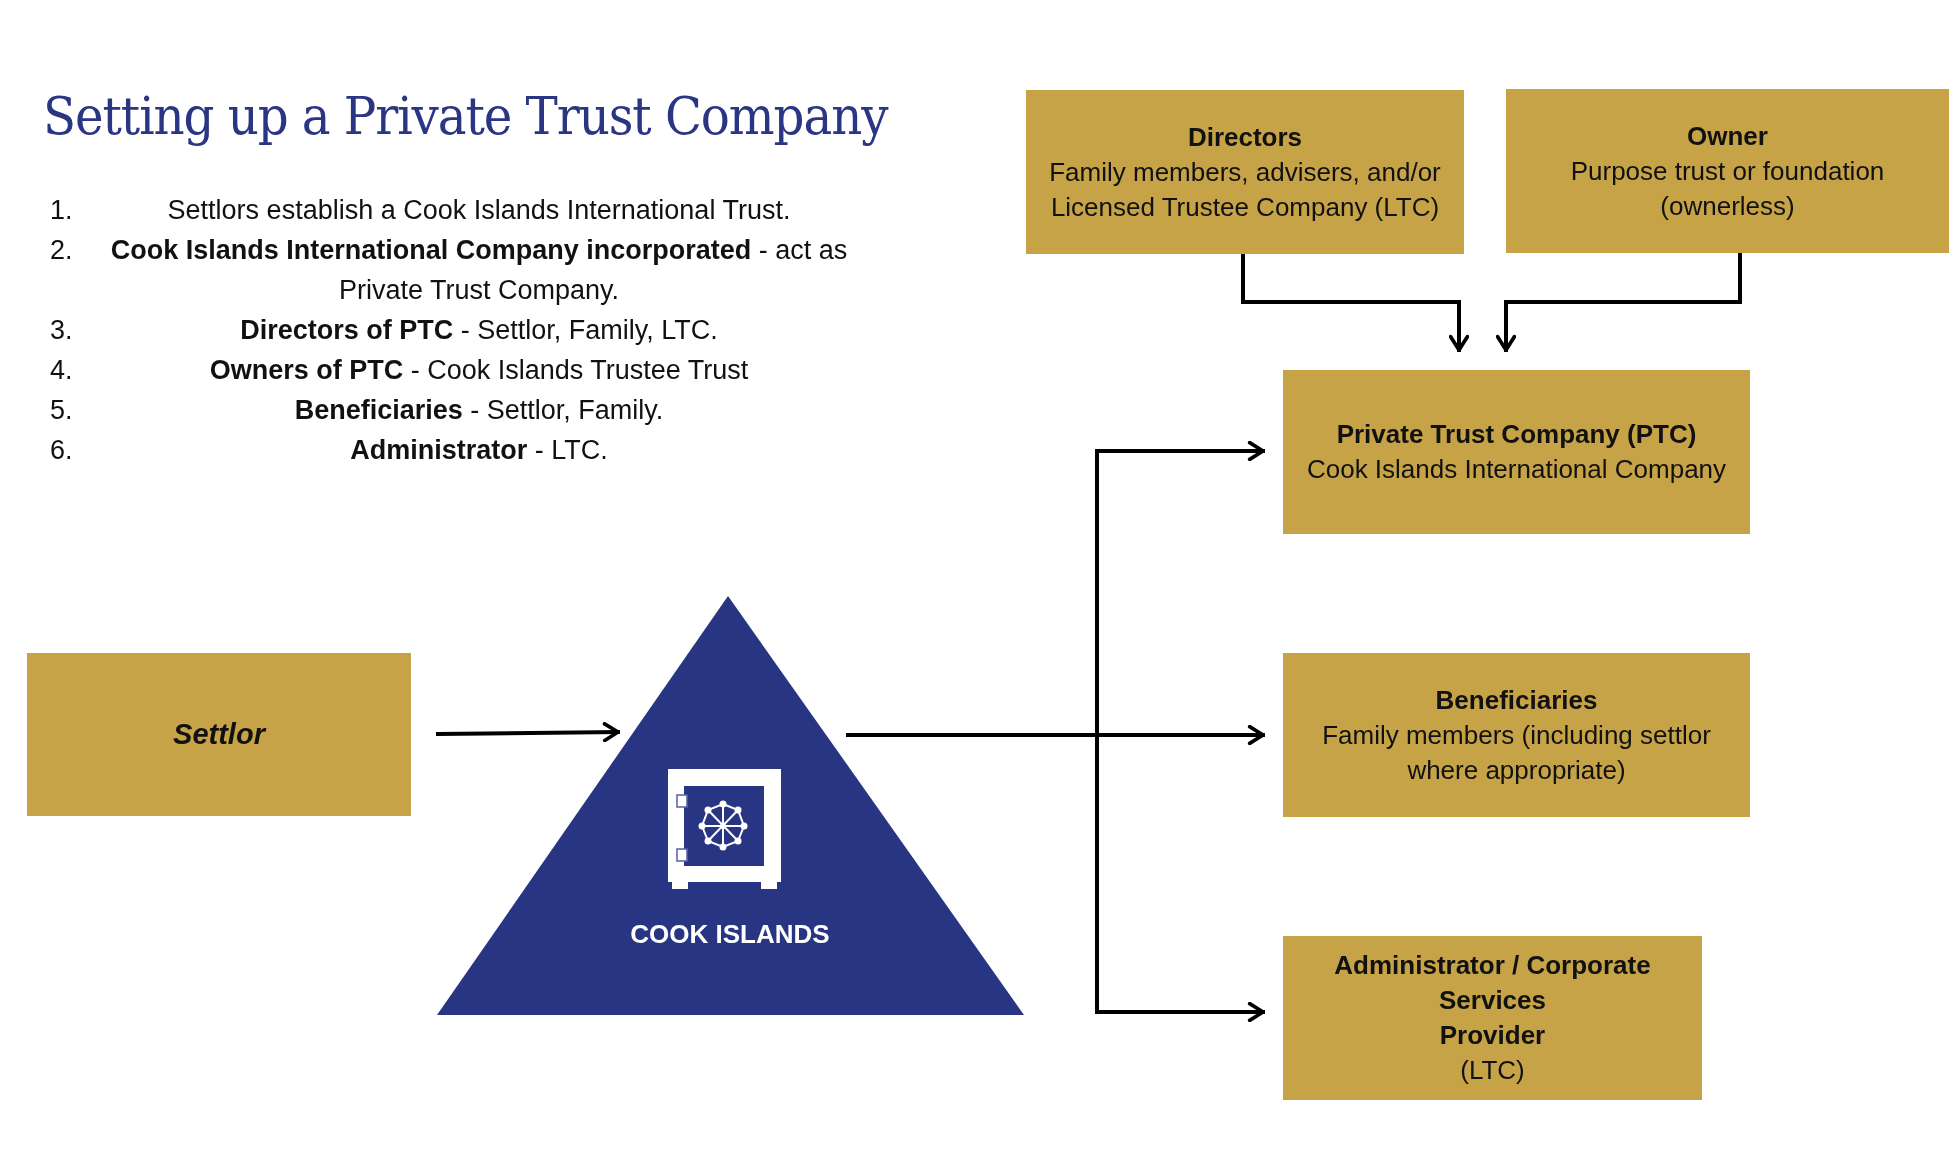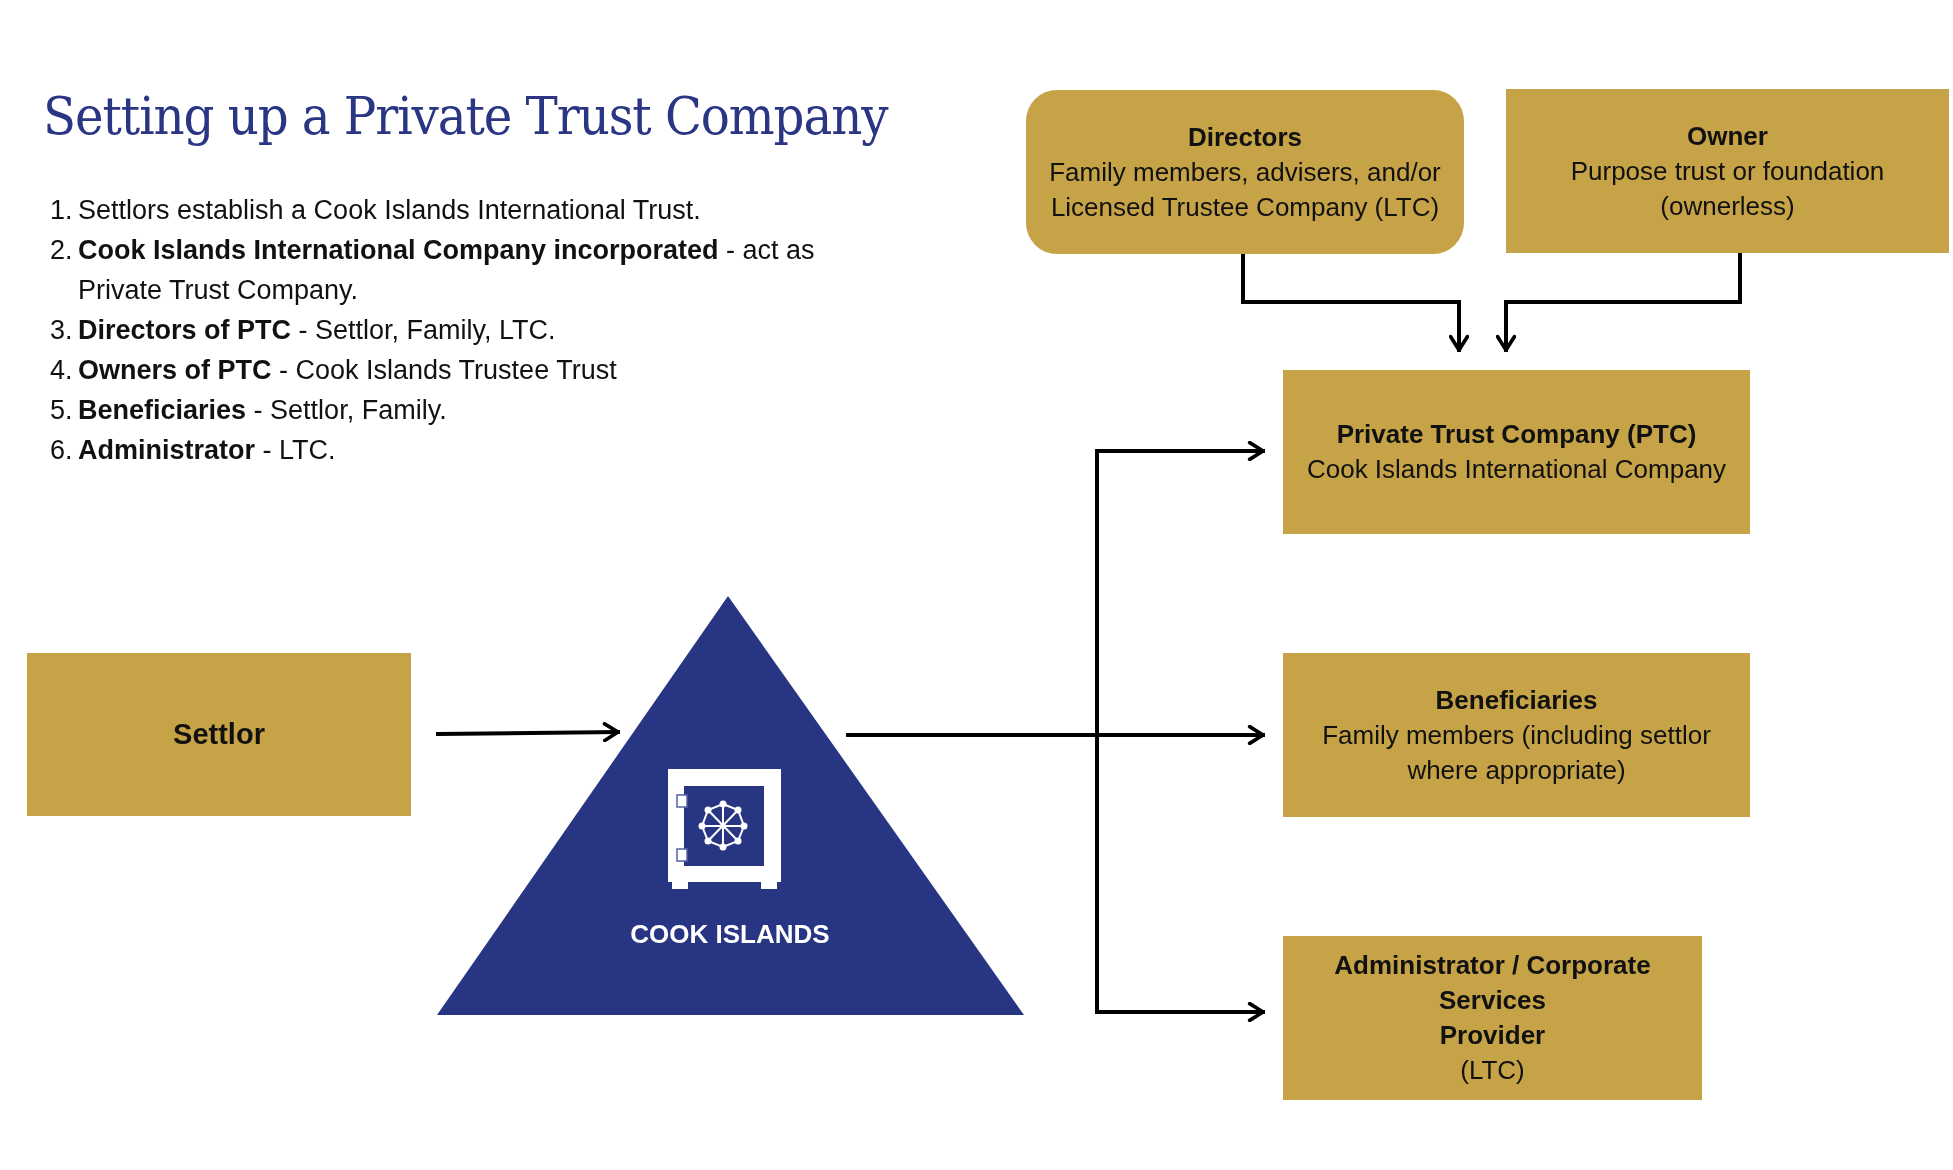--- a/index.html
+++ b/index.html
@@ -6,29 +6,29 @@
   body { width: 1953px; height: 1170px; position: relative; overflow: hidden;
          font-family: "Liberation Sans", "DejaVu Sans", sans-serif; color: #111; }
   .title { position: absolute; left: 43px; top: 86px; margin: 0;
            font-family: "DejaVu Serif", "Liberation Serif", serif; font-weight: normal;
            font-size: 52px; letter-spacing: -1.2px; color: #2a3583; white-space: nowrap;
            transform: scaleX(0.93); transform-origin: left top; }
   .steps { position: absolute; left: 50px; top: 190px; margin: 0; padding: 0; list-style: none;
            font-size: 27px; line-height: 40px; width: 830px; }
   .steps li { display: flex; }
   .steps .num { width: 28px; flex: 0 0 28px; }
-  .steps .txt { flex: 1; }
+  .steps .txt { flex: 1; text-align: center; }
   .steps b { font-weight: bold; }
   .box { position: absolute; background: #c6a347; display: flex; flex-direction: column;
          align-items: center; justify-content: center; text-align: center;
          font-size: 26px; line-height: 35px; color: #111; box-sizing: border-box; padding: 0 10px; }
   .box .head { font-weight: bold; }
   #settlor-box { left: 27px; top: 653px; width: 384px; height: 163px; }
-  #settlor-box .head { font-size: 29px; }
-  #directors-box { left: 1026px; top: 90px; width: 438px; height: 164px; border-radius: 31px; }
+  #settlor-box .head { font-size: 29px; font-style: italic; }
+  #directors-box { left: 1026px; top: 90px; width: 438px; height: 164px; }
   #owner-box { left: 1506px; top: 89px; width: 443px; height: 164px; }
   #ptc-box { left: 1283px; top: 370px; width: 467px; height: 164px; }
   #beneficiaries-box { left: 1283px; top: 653px; width: 467px; height: 164px; }
   #admin-box { left: 1283px; top: 936px; width: 419px; height: 164px; }
   svg.diagram { position: absolute; left: 0; top: 0; width: 1953px; height: 1170px; pointer-events: none; }
   svg.diagram * { pointer-events: auto; }
   .trust-label { position: absolute; left: 560px; top: 918px; width: 340px; text-align: center;
                  color: #ffffff; font-weight: bold; font-size: 26px; line-height: 32px; }
 </style>
 </head>

